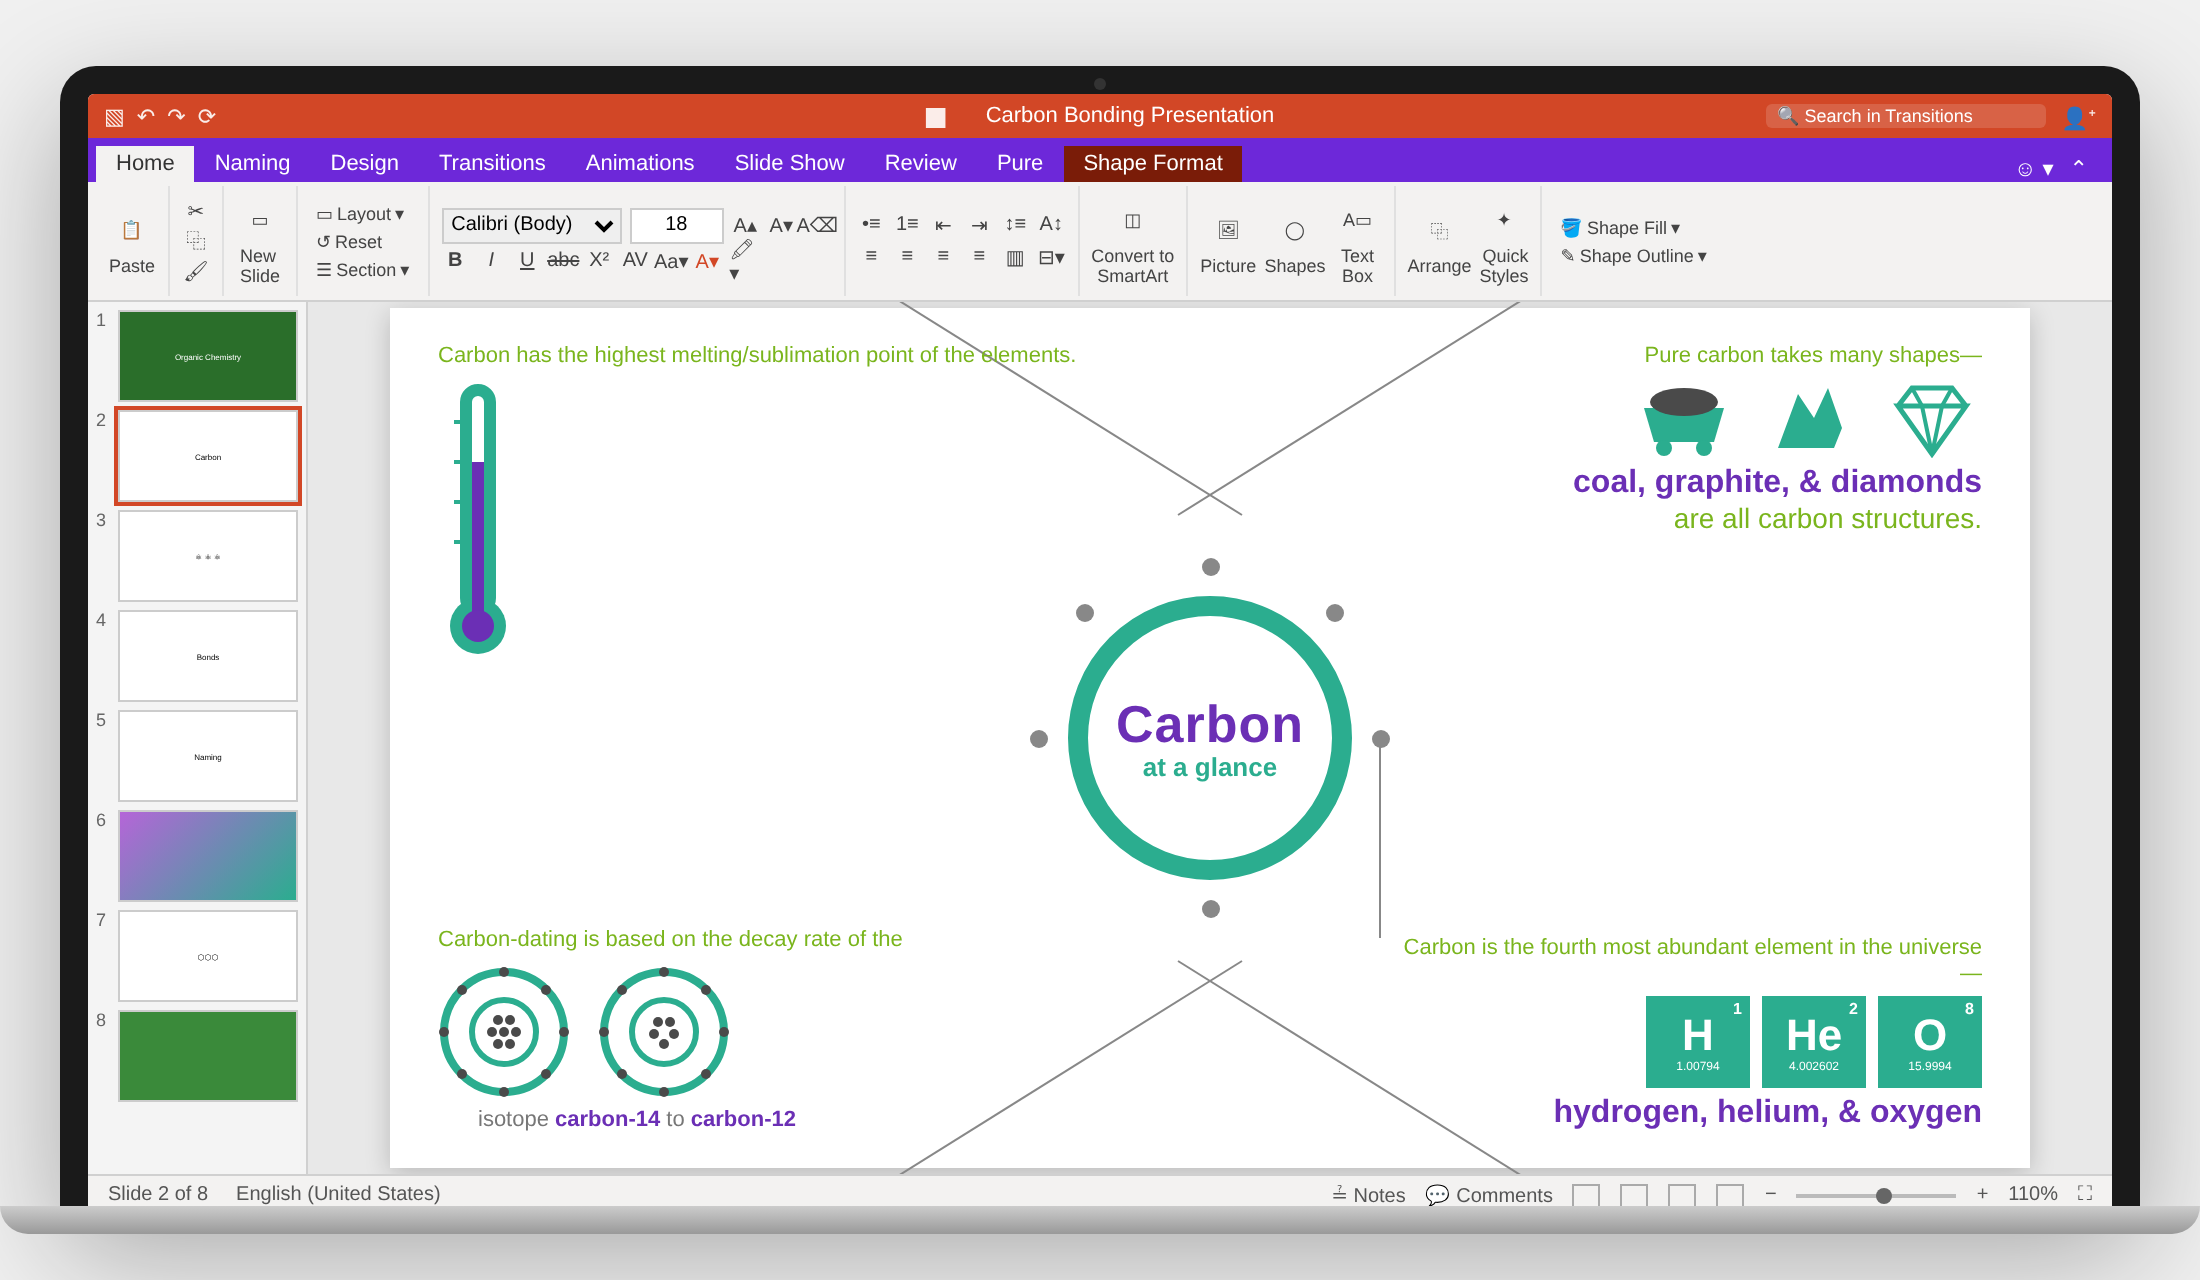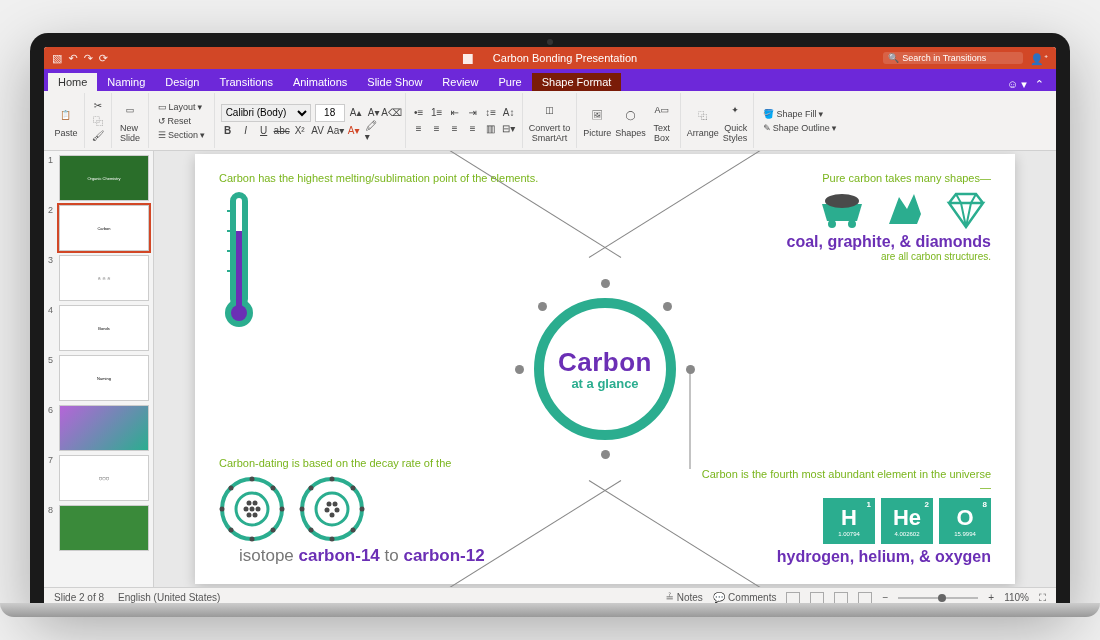--- a/index.html
+++ b/index.html
@@ -27,21 +27,21 @@
 
 
 .ribbon { background:#f3f2f1; border-bottom:1px solid #d0d0d0; height:60px; display:flex; align-items:stretch; padding:2px 4px; font-size:10px; color:#444; }
 .rgroup { display:flex; flex-direction:column; justify-content:center; padding:0 6px; border-right:1px solid #e0e0e0; gap:2px; }
 .rgroup:last-child { border-right:none; }
 .rgroup .big { display:flex; flex-direction:column; align-items:center; gap:1px; font-size:9px; }
 .rgroup .row { display:flex; gap:4px; align-items:center; }
 .rgroup .btn { display:flex; align-items:center; gap:2px; padding:1px 3px; cursor:pointer; }
 .icon-box { width:24px; height:24px; display:flex; align-items:center; justify-content:center; }
 select.font { font-size:10px; width:90px; height:18px; border:1px solid #ccc; }
-input.fsize { width:30px; height:18px; font-size:10px; border:1px solid #ccc; text-align:center; }
+input.fsize { width:47px; height:18px; font-size:10px; border:1px solid #ccc; text-align:center; }
 .rgroup .mini { width:14px; height:14px; display:inline-flex; align-items:center; justify-content:center; font-size:10px; }
 
 
 .workspace { flex:1; display:flex; background:#e8e8e8; overflow:hidden; }
 .thumbs { width:110px; background:#f4f4f4; border-right:1px solid #d0d0d0; overflow-y:auto; padding:4px; }
 .thumb-row { display:flex; gap:3px; margin-bottom:4px; }
 .thumb-num { font-size:9px; color:#666; width:8px; }
 .thumb { flex:1; height:46px; background:#fff; border:1px solid #ccc; font-size:4px; display:flex; align-items:center; justify-content:center; overflow:hidden; }
 .thumb.sel { outline:2px solid #d24726; }
 
@@ -63,27 +63,27 @@
 .q.tr { right:24px; top:18px; text-align:right; width:280px; }
 .q.bl { left:24px; bottom:18px; width:340px; }
 .q.br { right:24px; bottom:18px; text-align:right; width:300px; }
 
 .therm-wrap { display:flex; gap:10px; margin-top:6px; }
 .therm { width:40px; }
 .melt-text { font-size:10px; color:#2bad8f; }
 .big-num { font-size:24px; font-weight:800; color:#2bad8f; }
 .iso-row { display:flex; gap:14px; align-items:center; margin-top:6px; }
 .iso-atom svg { width:66px; height:66px; }
-.iso-label { font-size:17px; color:#777;padding-left:20px; }
+.iso-label { font-size:11px; color:#777;padding-left:20px; }
 .iso-label b { color:#6b2fb5; font-weight:800; }
 
 .shapes-row { display:flex; gap:12px; justify-content:flex-end; margin-top:4px; }
 .shape-icon { width:50px; height:40px; }
 .shape-title { color:#6b2fb5; font-size:16px; font-weight:800; margin-top:4px; }
-.shape-sub { color:#7ab51d; font-size:10px; }
+.shape-sub { color:#7ab51d; font-size:14px; }
 
 .el-row { display:flex; gap:6px; justify-content:flex-end; margin-top:4px; }
 .el-box { width:52px; height:46px; background:#2bad8f; color:#fff; display:flex; flex-direction:column; align-items:center; justify-content:center; position:relative; font-weight:700; }
 .el-box .sym { font-size:22px; }
 .el-box .mass { font-size:6px; font-weight:400; }
 .el-box .num { position:absolute; top:2px; right:4px; font-size:8px; }
 
 
 .status { height:20px; background:#f3f2f1; border-top:1px solid #d0d0d0; display:flex; align-items:center; padding:0 10px; font-size:10px; color:#555; gap:14px; }
 .status .right { margin-left:auto; display:flex; align-items:center; gap:10px; }

